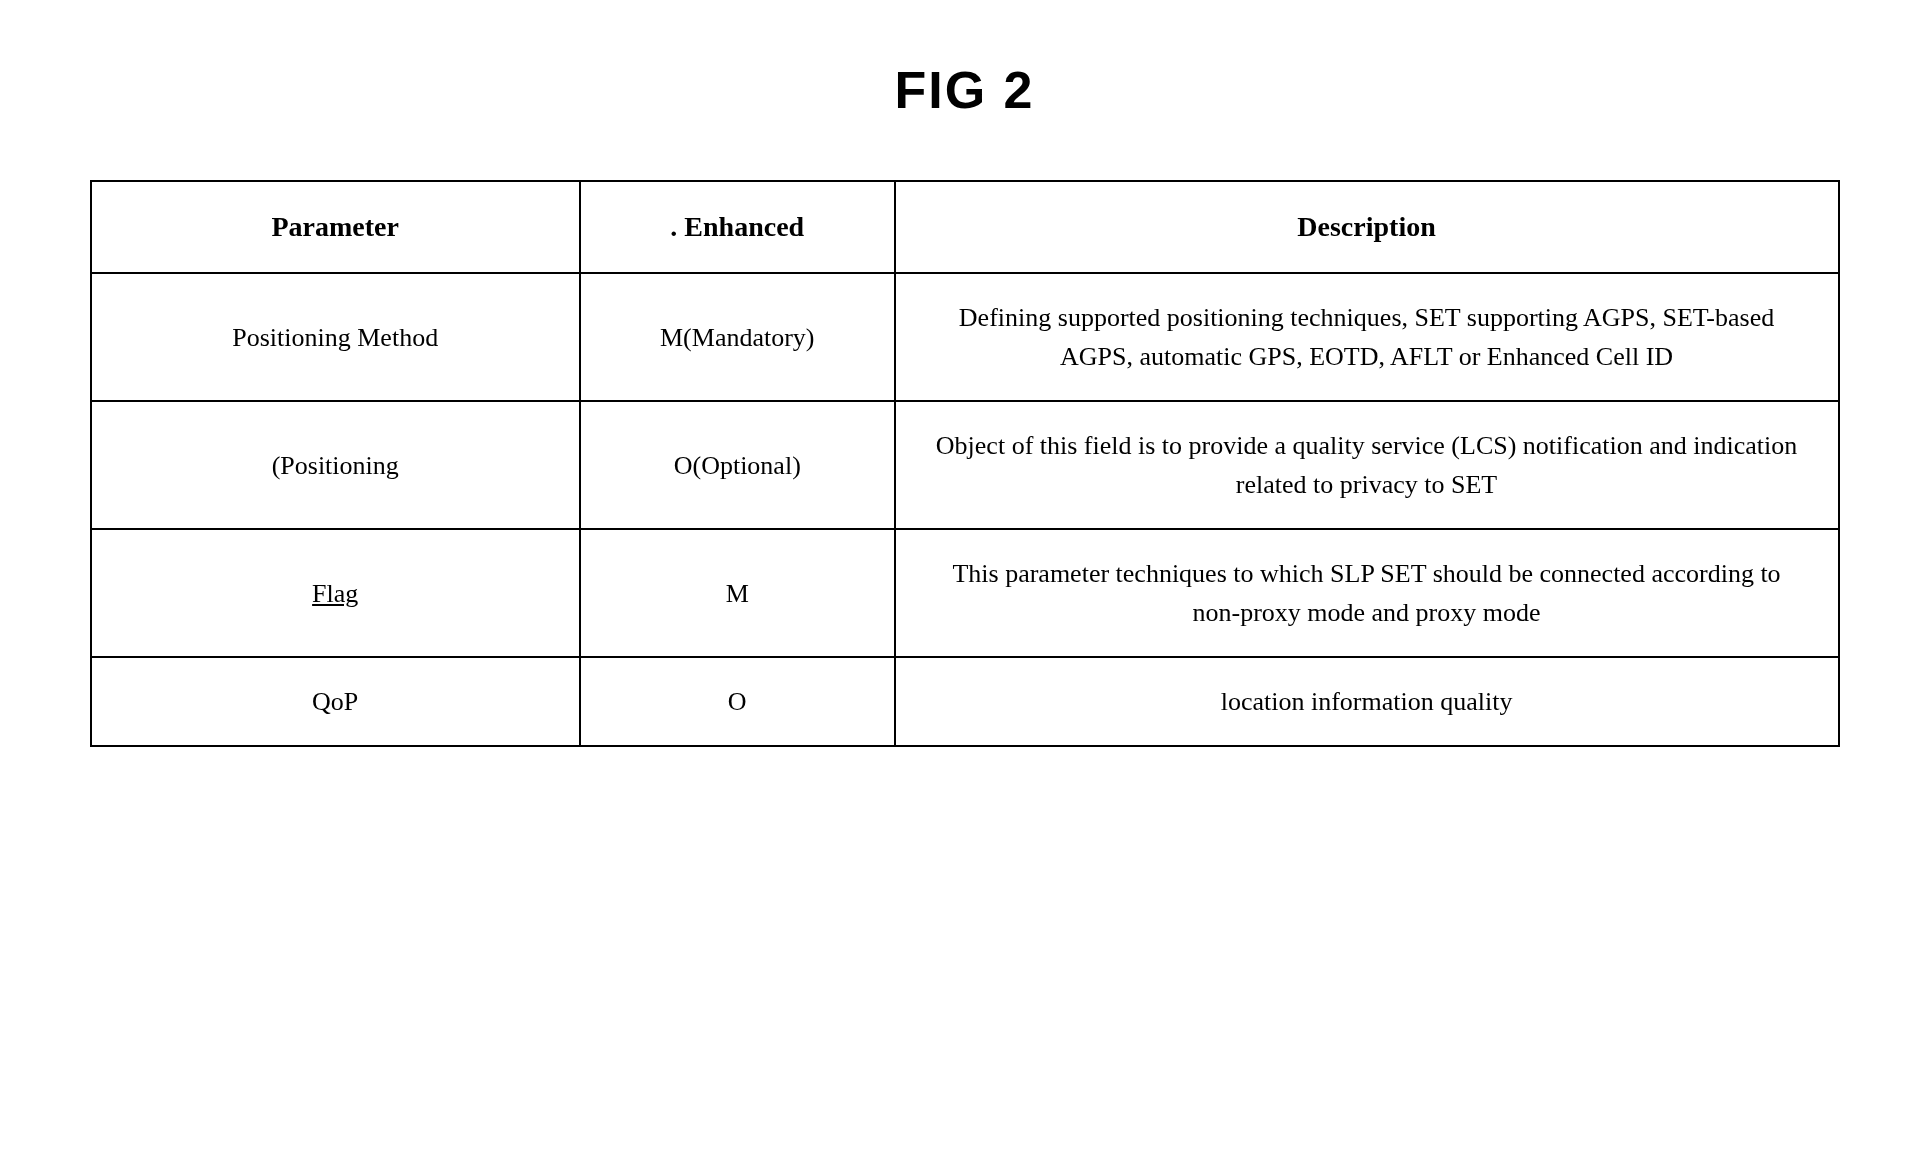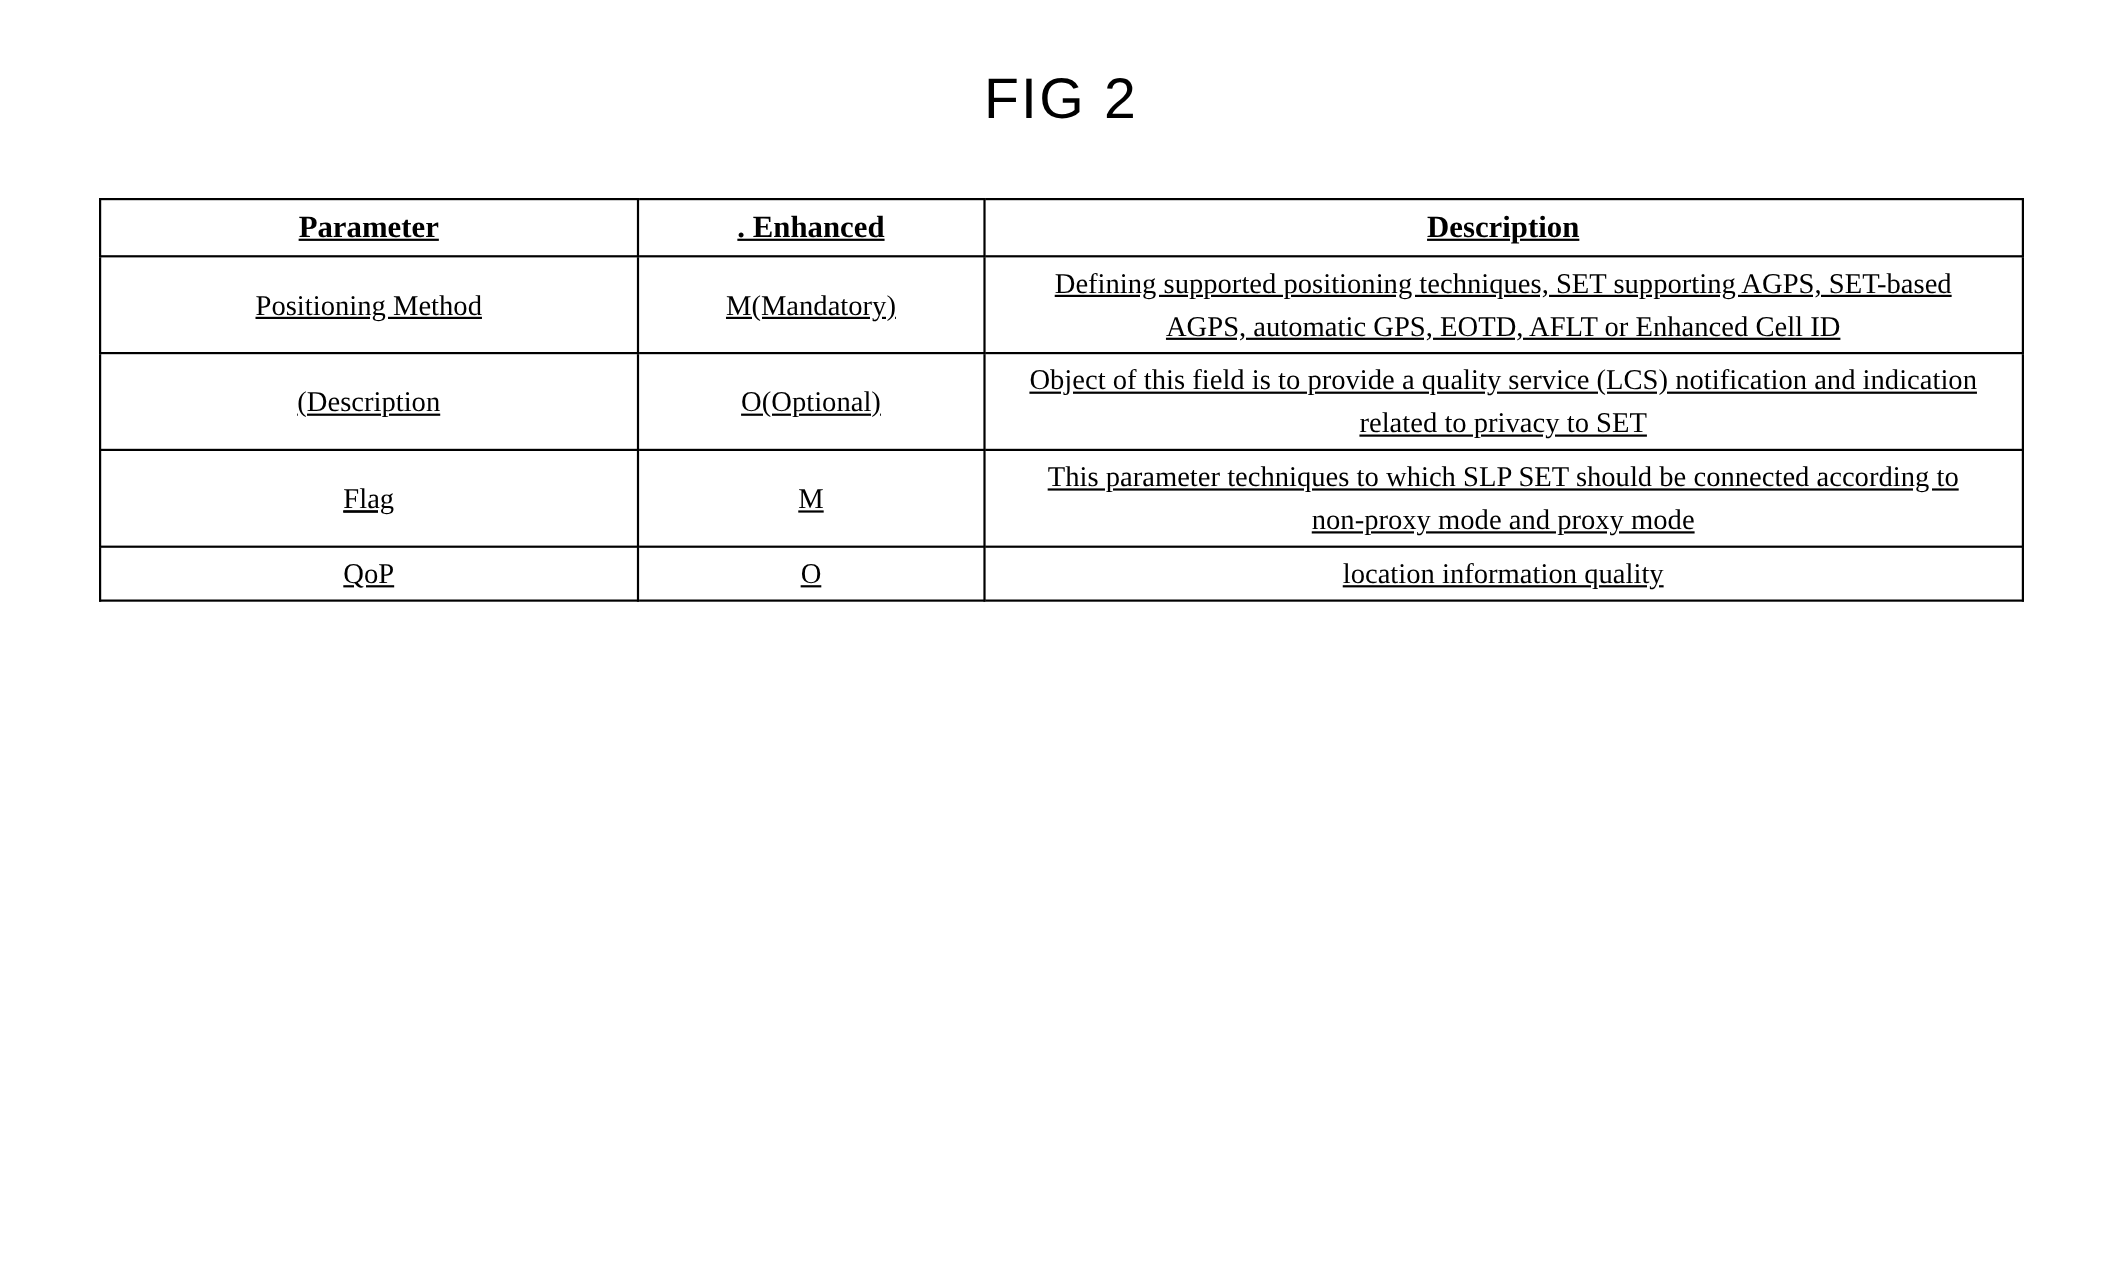--- a/index.html
+++ b/index.html
@@ -14,46 +14,45 @@
       width: 1929px;
       min-height: 1165px;
       display: flex;
       flex-direction: column;
       align-items: center;
       padding: 40px 60px;
     }
 
     .page-title {
       font-size: 52px;
-      font-weight: 400;
+      font-weight: 700;
       letter-spacing: 2px;
       margin-bottom: 60px;
       margin-top: 20px;
       font-family: 'Arial Black', 'Arial', sans-serif;
     }
 
     .table-container {
       width: 1750px;
       margin: 0 auto;
     }
 
     table {
       width: 100%;
       border-collapse: collapse;
       border: 2px solid #000;
     }
 
     table th, table td {
       border: 2px solid #000;
-      padding: 4px 30px;
+      padding: 24px 30px;
       text-align: center;
       vertical-align: middle;
       font-size: 26px;
       line-height: 1.5;
-      text-decoration: underline;
     }
 
     table thead tr th {
       font-weight: bold;
       font-size: 28px;
       background: #ffffff;
     }
 
     table tbody tr td {
       font-weight: normal;
@@ -86,21 +85,21 @@
         <th class="col-description">Description</th>
       </tr>
     </thead>
     <tbody id="table-body">
     <tr>
           <td>Positioning Method</td>
           <td>M(Mandatory)</td>
           <td>Defining supported positioning techniques, SET supporting AGPS, SET-based AGPS, automatic GPS, EOTD, AFLT or Enhanced Cell ID</td>
         </tr>
         <tr>
-          <td>(Description</td>
+          <td>(Positioning</td>
           <td>O(Optional)</td>
           <td>Object of this field is to provide a quality service (LCS) notification and indication related to privacy to SET</td>
         </tr>
         <tr>
           <td><u>Flag</u></td>
           <td>M</td>
           <td>This parameter techniques to which SLP SET should be connected according to non-proxy mode and proxy mode</td>
         </tr>
         <tr>
           <td>QoP</td>

